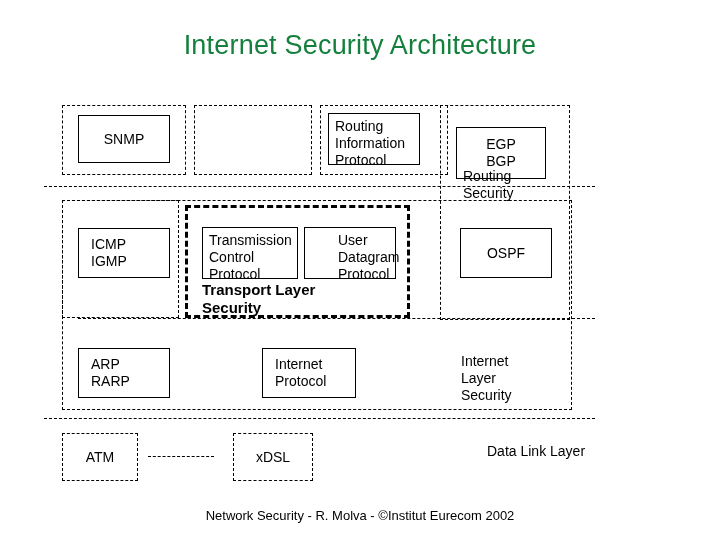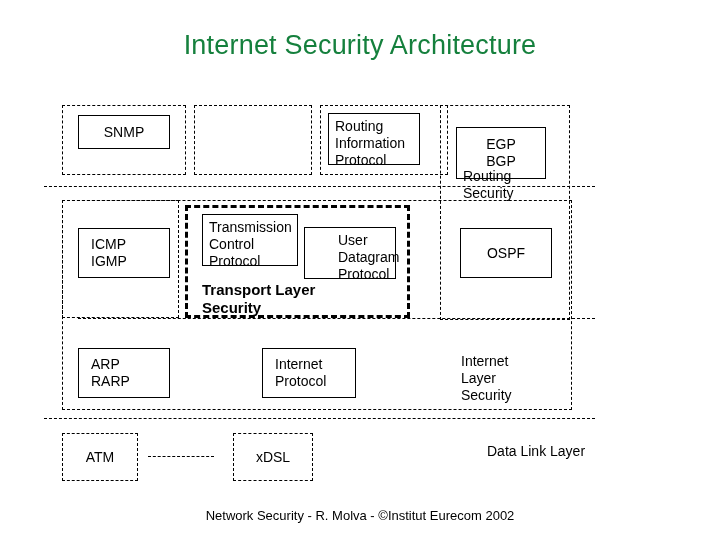--- a/index.html
+++ b/index.html
@@ -99,21 +99,21 @@
 </style>
 </head>
 <body>
 
 <div id="slide">
 
   <div id="slide-title">Internet Security Architecture</div>
 
   <div class="dash-region" style="left:62px; top:105px; width:124px; height:70px;"></div>
 
-  <div class="solid-box center" style="left:78px; top:115px; width:92px; height:34px;">SNMP</div>
+  <div class="solid-box center" style="left:78px; top:115px; width:92px; height:48px;">SNMP</div>
 
   <div class="dash-region" style="left:194px; top:105px; width:118px; height:70px;"></div>
 
 
   <div class="dash-region" style="left:320px; top:105px; width:128px; height:70px;"></div>
 
   <div class="solid-box" style="left: 328px; top: 113px; width: 92px; height: 52px; white-space: pre-line;">Routing
 Information
 Protocol</div>
 
@@ -129,21 +129,21 @@
 
   <div class="dash-region" style="left:62px; top:200px; width:510px; height:210px;"></div>
 
   <div class="dash-region" style="left:62px; top:200px; width:117px; height:118px;"></div>
 
   <div class="solid-box center-left" style="left: 78px; top: 228px; width: 92px; height: 50px; white-space: pre-line;">ICMP
 IGMP</div>
 
   <div class="dash-region thick" style="left:185px; top:205px; width:225px; height:113px;"></div>
 
-  <div class="solid-box" style="left: 202px; top: 214px; width: 96px; height: 52px; white-space: pre-line;">Transmission
+  <div class="solid-box" style="left: 202px; top: 227px; width: 96px; height: 52px; white-space: pre-line;">Transmission
 Control
 Protocol</div>
 
   <div class="solid-box" style="left: 304px; top: 227px; width: 92px; height: 52px; white-space: pre-line; padding-left: 33px;">User
 Datagram
 Protocol</div>
 
   <div class="free-label bold" style="left: 202px; top: 281px; white-space: pre-line;">Transport Layer
 Security</div>
 

